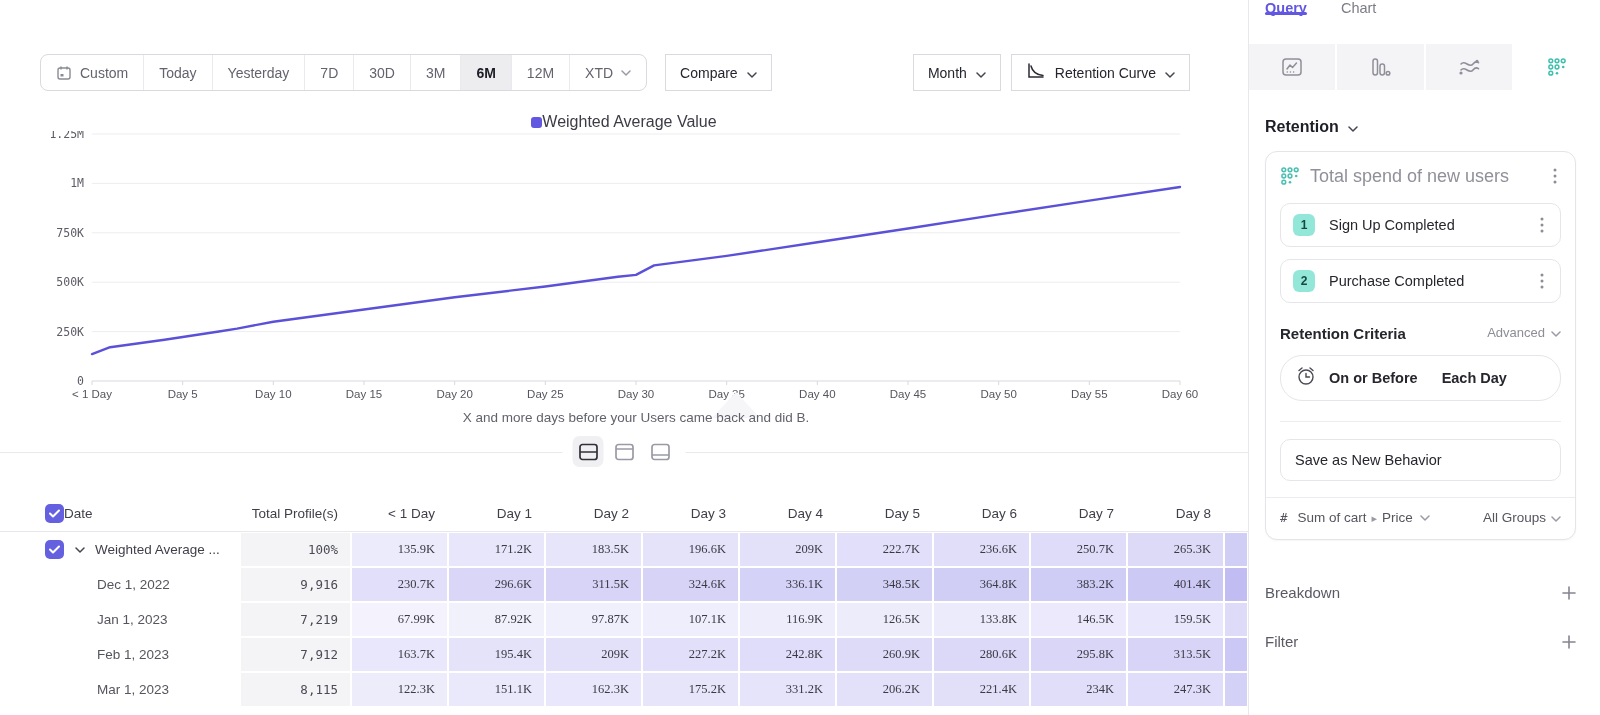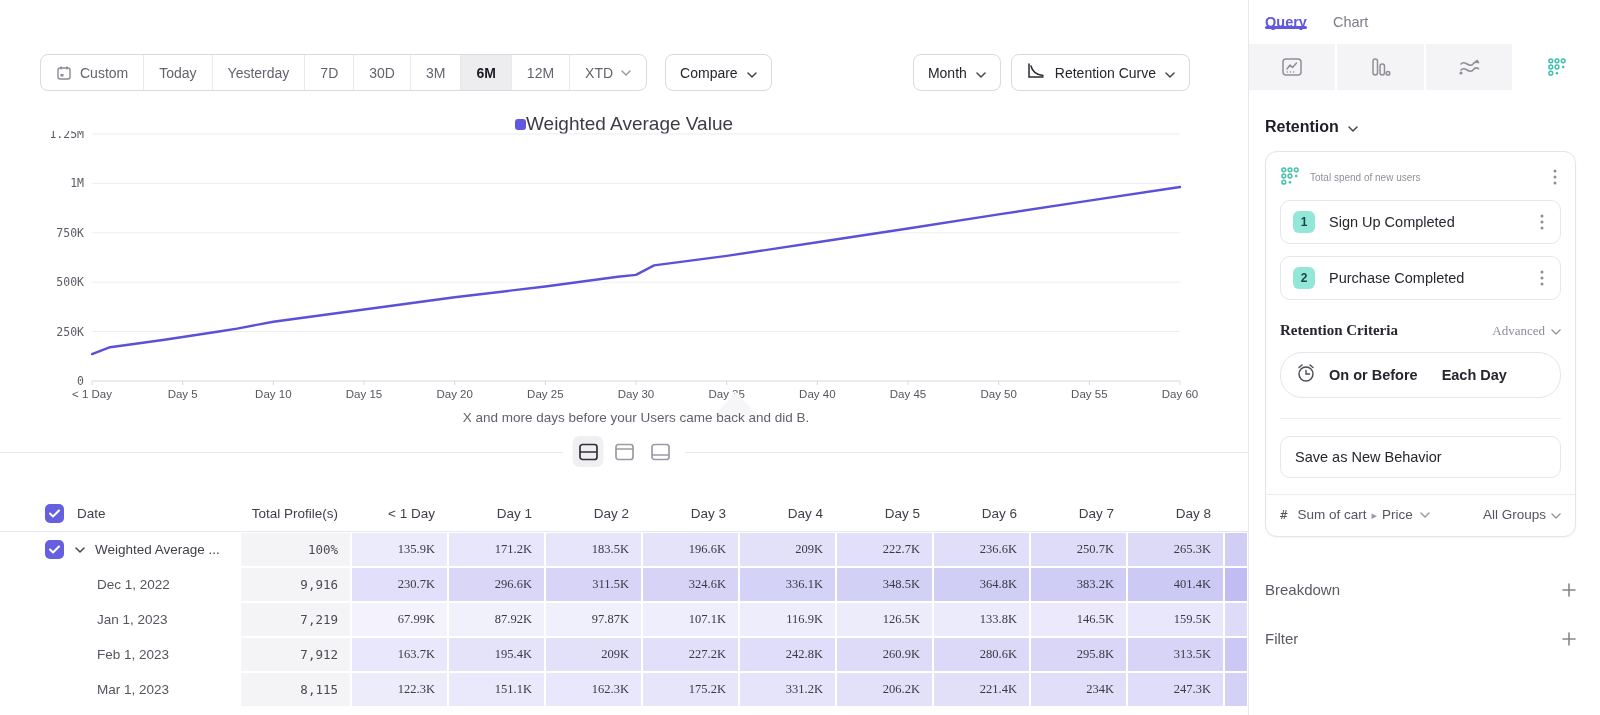--- a/index.html
+++ b/index.html
@@ -5,75 +5,75 @@
   * { margin:0; padding:0; box-sizing:border-box; }
   body { background:#fff; font-family:"Liberation Sans", sans-serif; }
   .stage { position:relative; width:1600px; height:715px; background:#fff; overflow:hidden; color:#26262e; }
 
   
   .toolbar { position:absolute; top:54px; left:40px; width:1150px; display:flex; align-items:center; }
   .seg { display:flex; align-items:stretch; border:1px solid #d9d9df; border-radius:8px; background:#fff; height:37px; overflow:hidden; }
   .seg-item { display:flex; align-items:center; gap:8px; padding:0 15px; font-size:14px; color:#63636e; border-right:1px solid #e9e9ee; cursor:pointer; white-space:nowrap; }
   .seg-item:last-child { border-right:none; }
   .seg-item.active { background:#ededf0; color:#1c1c26; font-weight:bold; }
-  .btn { display:flex; align-items:center; gap:9px; border:1px solid #d9d9df; border-radius:8px; height:37px; padding:0 14px; font-size:14px; color:#25252e; background:#fff; cursor:pointer; white-space:nowrap; }
+  .btn { display:flex; align-items:center; gap:9px; border:1px solid #d9d9df; border-radius:0; height:37px; padding:0 14px; font-size:14px; color:#25252e; background:#fff; cursor:pointer; white-space:nowrap; }
   .btn.compare { margin-left:18px; }
   .btn.month { margin-left:auto; }
   .btn.charttype { margin-left:10px; }
 
   
-  .legend { position:absolute; top:113px; left:0; width:1248px; display:flex; justify-content:center; align-items:center; gap:0; font-size:19px; color:#3c3c46; }
+  .legend { position:absolute; top:113px; left:0; width:1248px; display:flex; justify-content:center; align-items:center; gap:0; font-size:16px; color:#3c3c46; }
   .legend-swatch { width:11px; height:11px; border-radius:3px; }
   #chart-svg { position:absolute; top:131px; left:0; }
   .ylab { font-family:"DejaVu Sans Mono", monospace; font-size:11.5px; fill:#5c5c66; }
   .xlab { font-family:"Liberation Sans", sans-serif; font-size:11.5px; fill:#55555e; }
   .cap  { font-family:"Liberation Sans", sans-serif; font-size:13.5px; fill:#62626c; }
 
   
   .tdiv { position:absolute; top:452px; left:0; width:1248px; height:1px; background:#e9e9ed; }
   .toggles { position:absolute; top:436px; left:624px; transform:translateX(-50%); display:flex; gap:5px; background:#fff; padding:0 10px; }
   .toggle { width:31px; height:31px; border-radius:7px; display:flex; align-items:center; justify-content:center; cursor:pointer; }
   .toggle.selected { background:#f0f0f3; }
 
   
   .rtable { position:absolute; top:495px; left:0; width:1248px; }
   .trow { display:grid; grid-template-columns:240px 111px repeat(9, 97px) 24px; height:35px; }
   .trow.thead { height:37px; border-bottom:1px solid #e8e8ec; font-size:13.5px; color:#3f3f49; }
   .hcell { display:flex; align-items:center; justify-content:flex-end; padding-right:13px; }
-  .hcell.first { justify-content:flex-start; padding-left:45px; gap:13px; }
+  .hcell.first { justify-content:flex-start; padding-left:45px; }
   .vcell { margin:1px; display:flex; align-items:center; justify-content:flex-end; padding-right:12px;
            font-family:Liberation Serif, serif; font-size:12.5px; color:#3a3a44; }
   .tcell { margin:1px; background:#f4f4f6; display:flex; align-items:center; justify-content:flex-end; padding-right:12px;
            font-family:"DejaVu Sans Mono", monospace; font-size:12.5px; color:#4a4a54; }
   .dcell { display:flex; align-items:center; font-size:13.5px; color:#55555e; }
   .dcell .lbl-avg { color:#3f3f49; margin-left:10px; }
   .dcell.avg { padding-left:45px; gap:0; }
   .dcell.date { padding-left:97px; }
   .cb { width:19px; height:19px; border-radius:5px; background:#6560df; display:flex; align-items:center; justify-content:center; flex:0 0 auto; cursor:pointer; }
   .rowchev { margin-left:11px; display:flex; cursor:pointer; }
 
   
   .panel { position:absolute; left:1248px; top:0; width:352px; height:715px; border-left:1px solid #e8e8ec; background:#fff; }
-  .ptabs { display:flex; gap:26px; padding-left:16px; height:44px; align-items:center; }
+  .ptabs { display:flex; gap:34px; padding-left:16px; height:44px; align-items:flex-start; }
   .ptab { display:flex; align-items:center; font-size:14.5px; color:#7c7c87; position:relative; cursor:pointer; }
   .ptab.active { color:#6257e0; font-weight:bold; }
   .ptab.active::after { content:""; position:absolute; left:0; right:0; bottom:1px; height:3px; border-radius:2px; background:#6257e0; }
   .icon-row { display:flex; height:46px; gap:2px; }
   .itab { flex:1; display:flex; align-items:center; justify-content:center; background:#f4f4f6; cursor:pointer; }
   .itab.active { background:#fff; }
   .panel-body { padding:0 24px 0 16px; }
   .sec-head { display:flex; align-items:center; gap:9px; margin-top:28px; font-size:16px; font-weight:bold; color:#1e1e28; cursor:pointer; }
   .card { margin-top:15px; border:1px solid #e4e4e9; border-radius:12px; padding:14px 14px 0; box-shadow:0 1px 2px rgba(20,20,40,.04); background:#fff; }
-  .card-head { display:flex; align-items:center; gap:10px; color:#90909a; font-size:10px; }
+  .card-head { display:flex; align-items:flex-start; gap:10px; color:#90909a; font-size:18px; }
   .mlauto { margin-left:auto; }
   .kebab { display:flex; padding:2px 4px; cursor:pointer; }
   .step { display:flex; align-items:center; border:1px solid #e6e6ea; border-radius:10px; height:44px; padding:0 12px; margin-top:12px; background:#fff; cursor:pointer; }
   .badge { width:22px; height:22px; border-radius:6px; background:#93e7d9; color:#17473f; font-size:12px; font-weight:bold; display:flex; align-items:center; justify-content:center; }
   .step-label { margin-left:14px; font-size:14.5px; color:#26262e; }
-  .crit-head { display:flex; justify-content:space-between; align-items:flex-end; margin-top:22px;font-family:Liberation Serif, serif; }
+  .crit-head { display:flex; justify-content:space-between; align-items:flex-start; margin-top:22px; }
   .crit-title { font-size:15px; font-weight:bold; color:#26262e; }
   .adv { display:flex; align-items:center; gap:6px; color:#8d8d98; font-size:13px; cursor:pointer; }
   .crit-box { margin-top:13px; border:1px solid #e6e6ea; border-radius:22px; height:46px; display:flex; align-items:center; padding:0 14px; cursor:pointer; }
   .crit-cond { margin-left:12px; font-size:14.5px; font-weight:bold; color:#26262e; }
   .crit-freq { margin-left:24px; font-size:14.5px; font-weight:bold; color:#26262e; }
   .hr { height:1px; background:#ececf0; margin-top:20px; }
   .save-btn { margin-top:17px; border:1px solid #e6e6ea; border-radius:10px; height:42px; display:flex; align-items:center; padding:0 14px; font-size:14.5px; color:#26262e; cursor:pointer; }
   .card-foot { margin:16px -14px 0; border-top:1px solid #ececf0; padding:12px 14px 14px; display:flex; align-items:center; font-size:13.5px; color:#55555e; }
   .hash { font-family:"DejaVu Sans Mono", monospace; font-size:12.5px; color:#55555e; }
   .foot-metric { margin-left:10px; cursor:pointer; }

